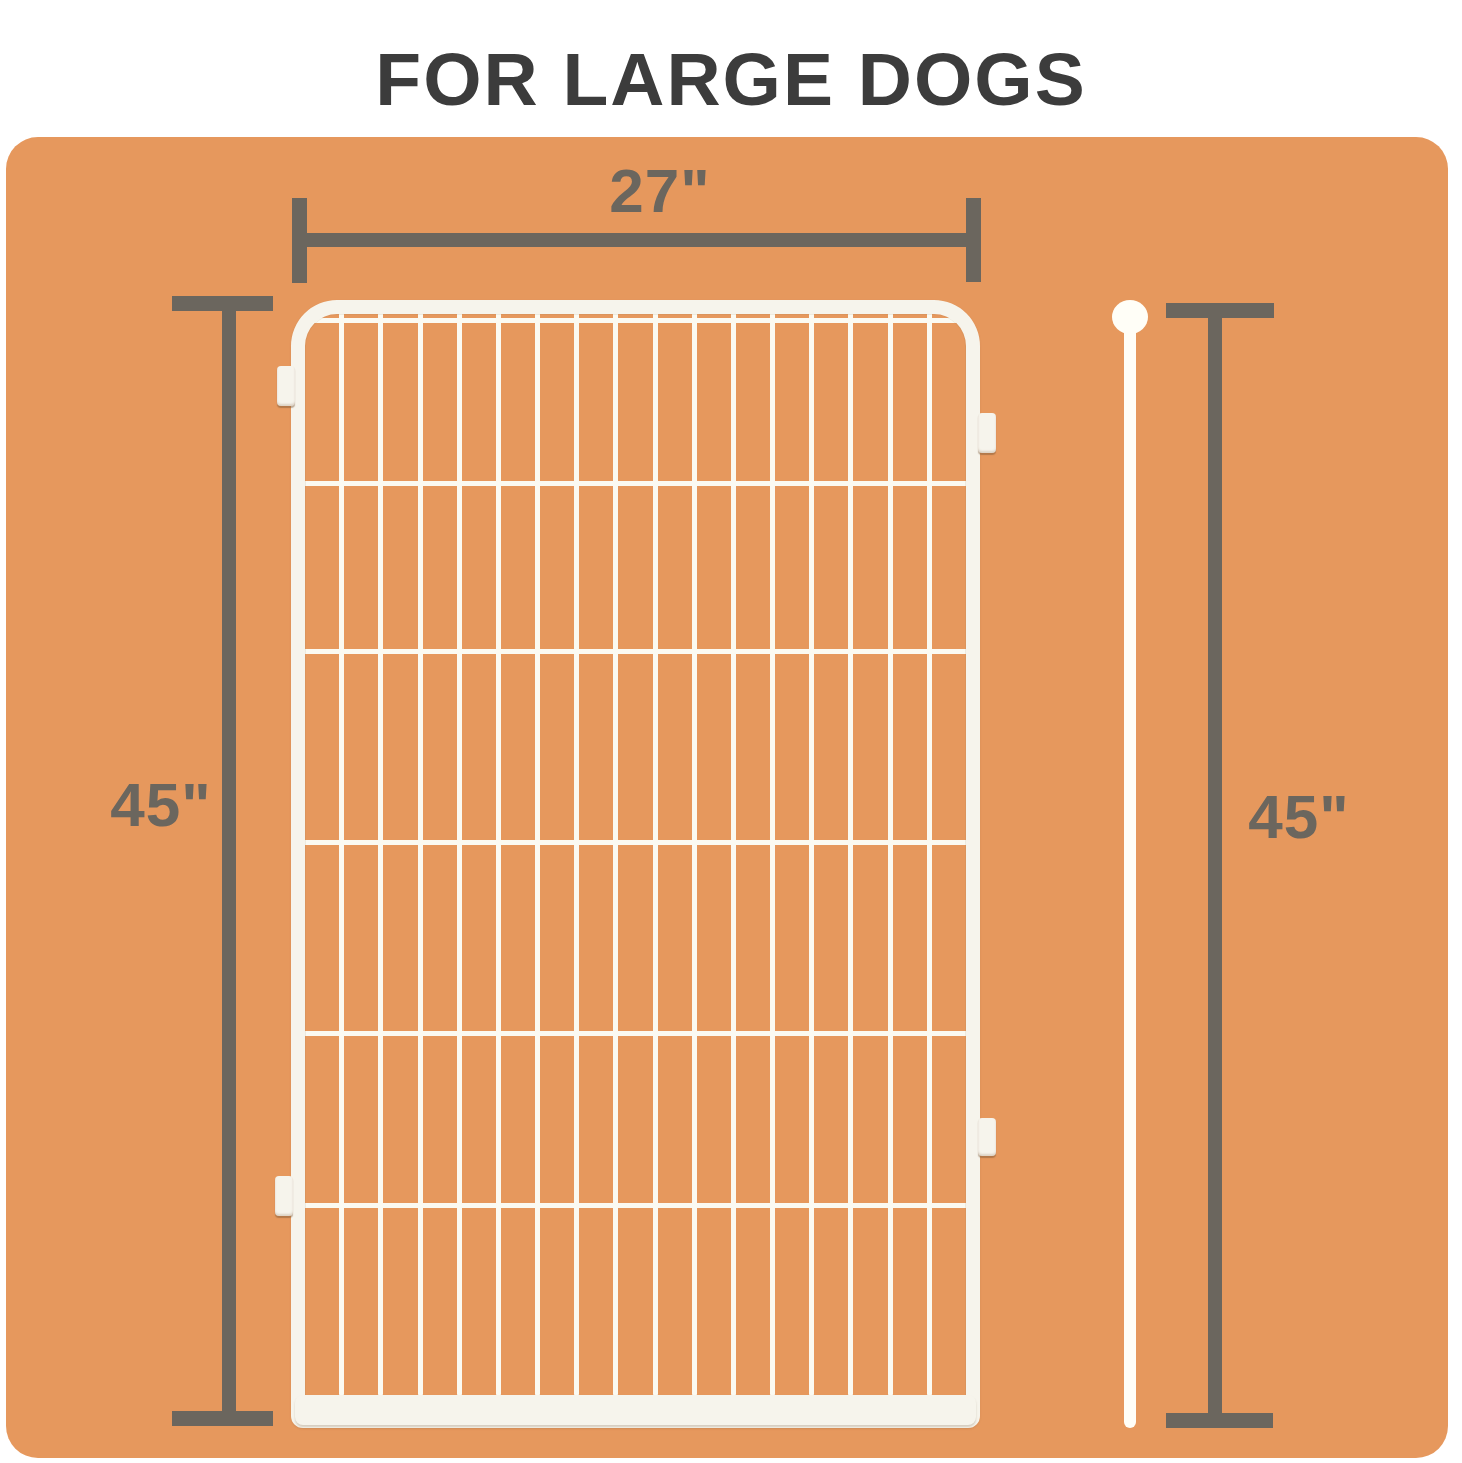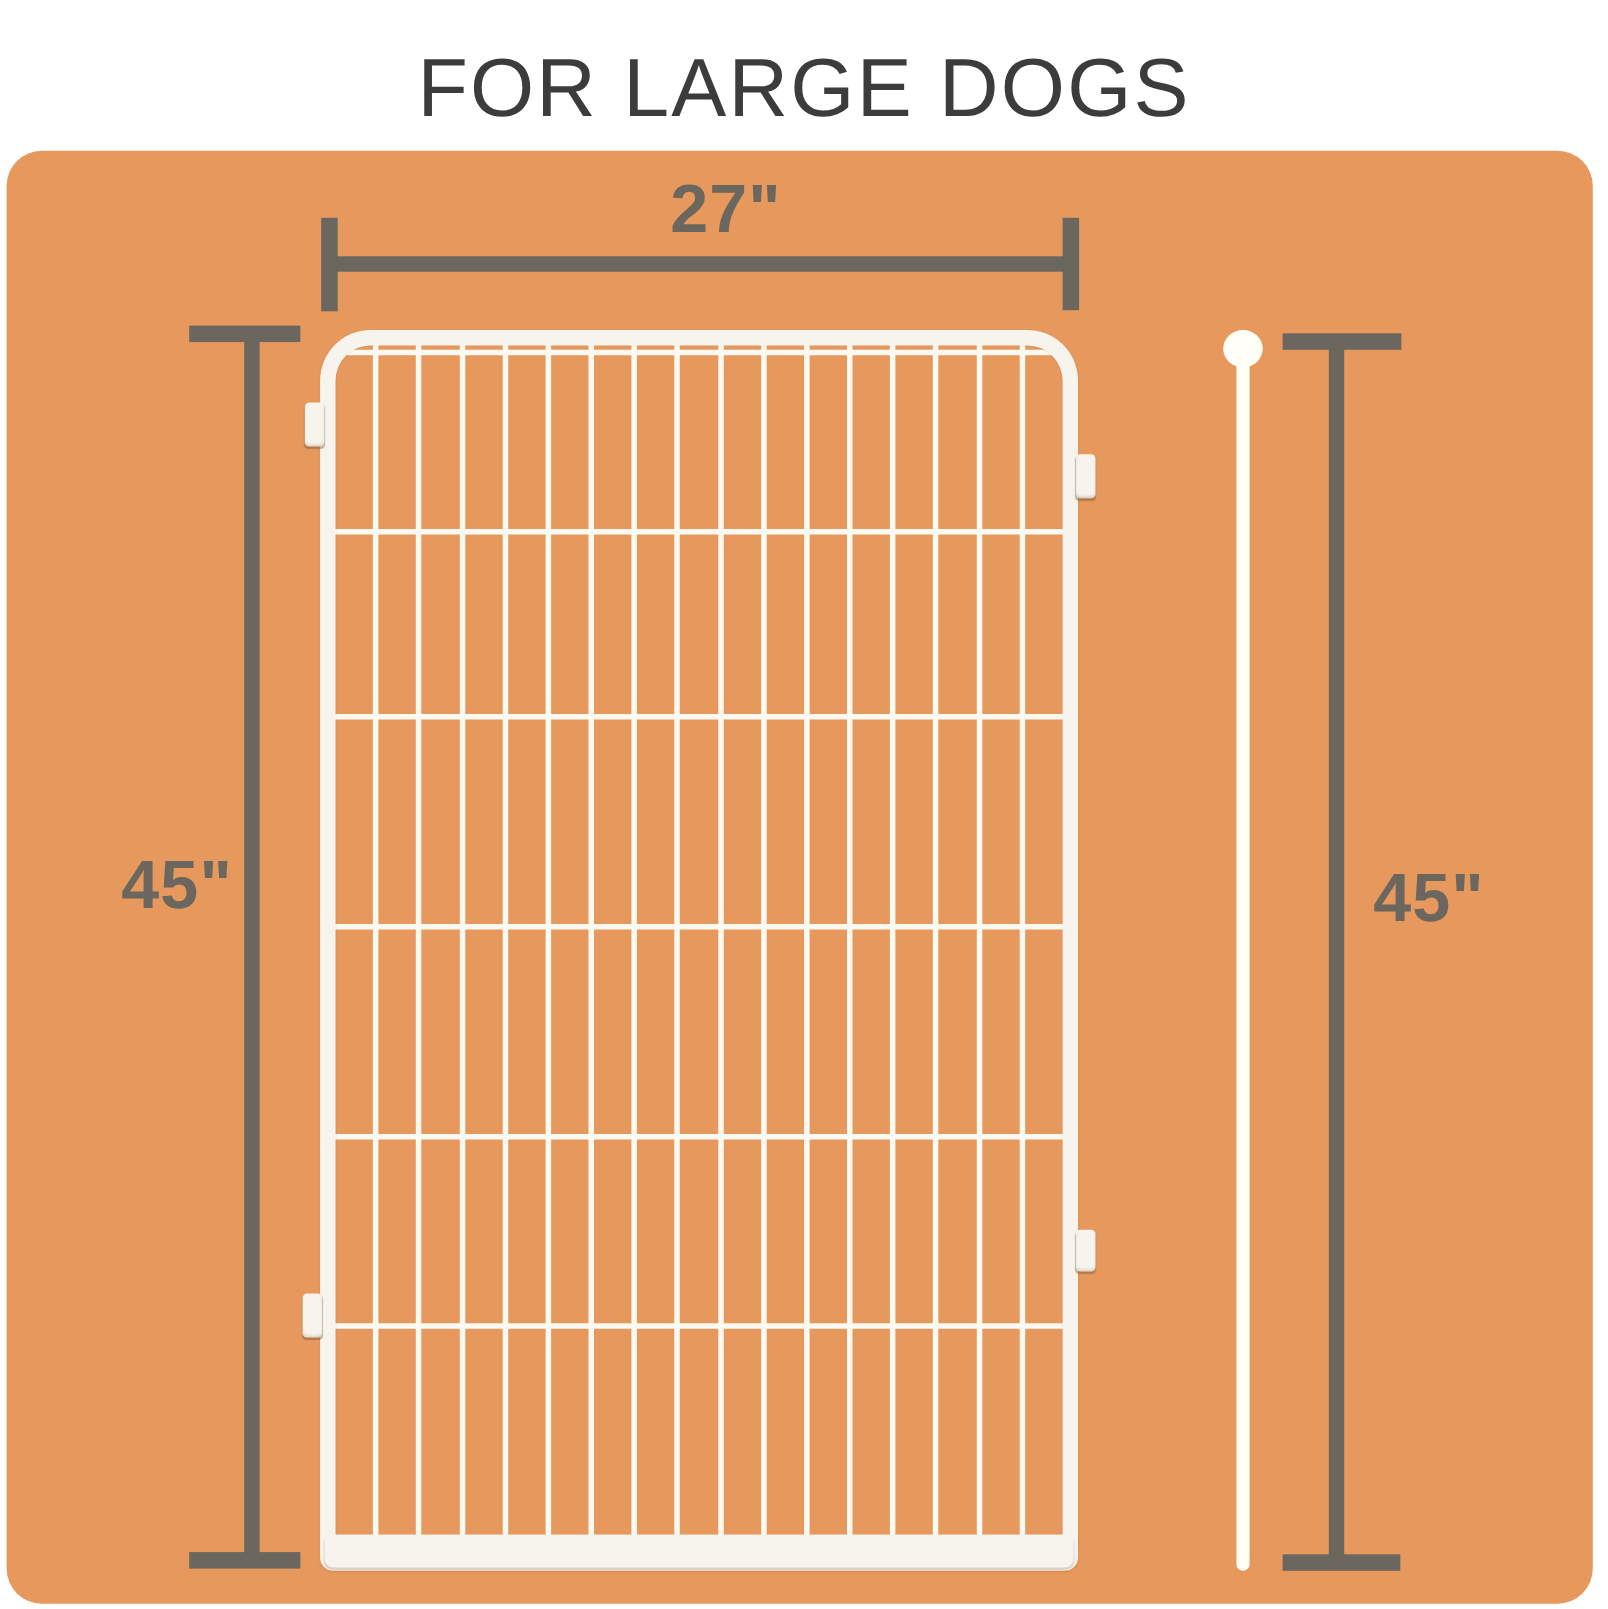--- a/index.html
+++ b/index.html
@@ -4,21 +4,21 @@
 <style>
   html,body{margin:0;padding:0;}
   body{
     width:1462px;height:1463px;position:relative;overflow:hidden;
     background:var(--page-bg,#fff);
     font-family:"Liberation Sans","DejaVu Sans",sans-serif;
   }
   .abs{position:absolute;}
   .page-title{
     left:0;top:-8px;width:1462px;text-align:center;
-    font-size:75px;line-height:1;font-weight:normal;letter-spacing:2px;
+    font-size:75px;line-height:1;font-weight:bold;letter-spacing:2px;
     color:var(--title-color,#3c3c3c);
   }
   .card{
     left:6px;top:137px;width:1442px;height:1321px;border-radius:32px;
     background:var(--card-bg,#e6985d);
   }
   
   .dim{background:var(--dim-color,#6b665e);}
   .dim-label{
     font-size:62px;font-weight:bold;line-height:1;

